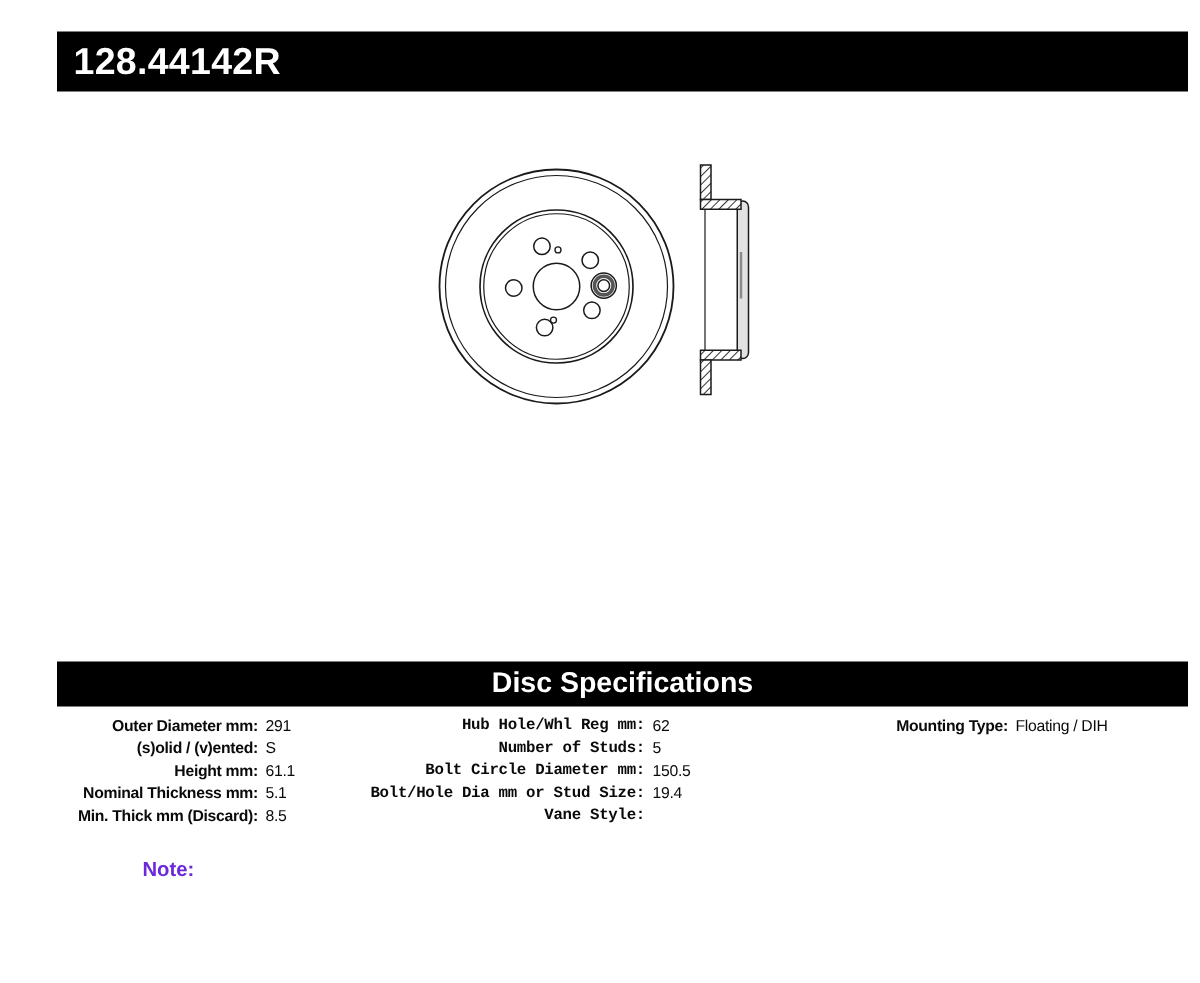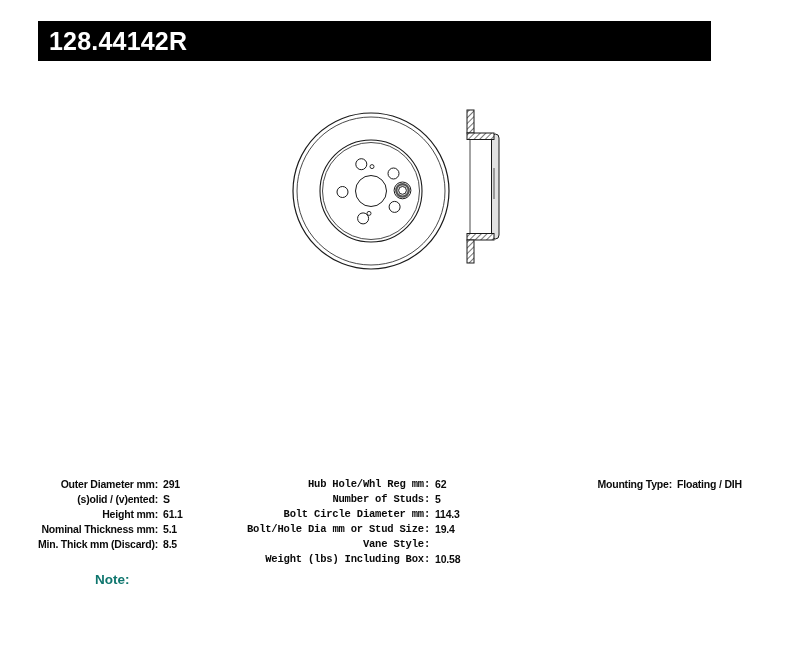--- a/index.html
+++ b/index.html
@@ -1,44 +1,44 @@
 <!DOCTYPE html>
 <html><head>
 <meta charset="utf-8">
 <style>
   html,body{margin:0;padding:0;background:#fff;}
   .page{
     position:relative;width:800px;height:655px;background:#ffffff;
     font-family:"Liberation Sans",sans-serif;overflow:hidden;
   }
   .black-bar{
-    position:absolute;left:38px;width:673px;background:#000;color:#fff;
+    position:absolute;left:38px;width:754px;background:#000;color:#fff;
     display:flex;align-items:center;box-sizing:border-box;
   }
   .header-bar{top:21px;height:40px;justify-content:space-between;padding:0 11px;}
   .header-bar .part-no{font-size:25px;font-weight:bold;letter-spacing:0.2px;}
   .header-bar .prod-type{font-size:25px;font-weight:bold;letter-spacing:0.2px;}
   .spec-bar{top:441px;height:30px;justify-content:center;}
   .spec-bar .spec-title{font-size:19px;font-weight:bold;}
   .drawing-wrap{position:absolute;left:280px;top:95px;width:250px;height:185px;}
   .spec-col{position:absolute;top:476px;}
   .spec-col .row{display:flex;height:15px;align-items:center;}
   .spec-col .lbl{
     display:flex;justify-content:flex-end;white-space:nowrap;
     font-size:10.5px;font-weight:bold;color:#0a0a0a;letter-spacing:-0.2px;
   }
   .spec-col .val{
-    margin-left:5px;white-space:nowrap;font-size:10.5px;font-weight:bold;
+    margin-left:5px;white-space:nowrap;font-size:10.5px;font-weight:normal;
     color:#0a0a0a;letter-spacing:-0.2px;
   }
-  .col-1{left:36px;text-align:center;}  .col-1 .lbl{width:122px;}
+  .col-1{left:50px;text-align:center;}  .col-1 .lbl{width:122px;}
   .col-2{left:280px;} .col-2 .lbl{width:150px;font-family:Liberation Mono, monospace;}
   .col-3{left:520px;} .col-3 .lbl{width:152px;}
   .note-label{
-    position:absolute;left:95px;top:572px;font-size:13.5px;font-weight:bold;color:#0f766e;
+    position:absolute;left:95px;top:572px;font-size:13.5px;font-weight:bold;color:#6d28d9;
   }
 </style>
 </head>
 <body>
 
 <div class="page">
 
   <div class="black-bar header-bar">
     <span class="part-no">128.44142R</span>
   </div>
@@ -83,20 +83,23 @@
         <rect x="187" y="15" width="7" height="23" fill="url(#hatch)" stroke-width="1"></rect>
         <rect x="187" y="38" width="27" height="6.5" fill="url(#hatch)" stroke-width="1"></rect>
         <rect x="187" y="138.5" width="27" height="6.5" fill="url(#hatch)" stroke-width="1"></rect>
         <rect x="187" y="145" width="7" height="23" fill="url(#hatch)" stroke-width="1"></rect>
 
         <line x1="190" y1="44.5" x2="190" y2="138.5" stroke-width="0.8"></line>
       </g>
     </svg>
   </div>
 
+  <div class="black-bar spec-bar">
+    <span class="spec-title">Disc Specifications</span>
+  </div>
 
   <div class="spec-col col-1">
     <div class="row">
       <span class="lbl">Outer Diameter mm:</span>
       <span class="val">291</span>
     </div>
     <div class="row">
       <span class="lbl">(s)olid / (v)ented:</span>
       <span class="val">S</span>
     </div>
@@ -118,33 +121,29 @@
     <div class="row">
       <span class="lbl">Hub Hole/Whl Reg mm:</span>
       <span class="val">62</span>
     </div>
     <div class="row">
       <span class="lbl">Number of Studs:</span>
       <span class="val">5</span>
     </div>
     <div class="row">
       <span class="lbl">Bolt Circle Diameter mm:</span>
-      <span class="val">114.3</span>
+      <span class="val">150.5</span>
     </div>
     <div class="row">
       <span class="lbl">Bolt/Hole Dia mm or Stud Size:</span>
       <span class="val">19.4</span>
     </div>
     <div class="row">
       <span class="lbl">Vane Style:</span>
       <span class="val"></span>
-    </div>
-    <div class="row">
-      <span class="lbl">Weight (lbs) Including Box:</span>
-      <span class="val">10.58</span>
     </div>
   </div>
 
   <div class="spec-col col-3">
     <div class="row">
       <span class="lbl">Mounting Type:</span>
       <span class="val">Floating / DIH</span>
     </div>
   </div>
 

